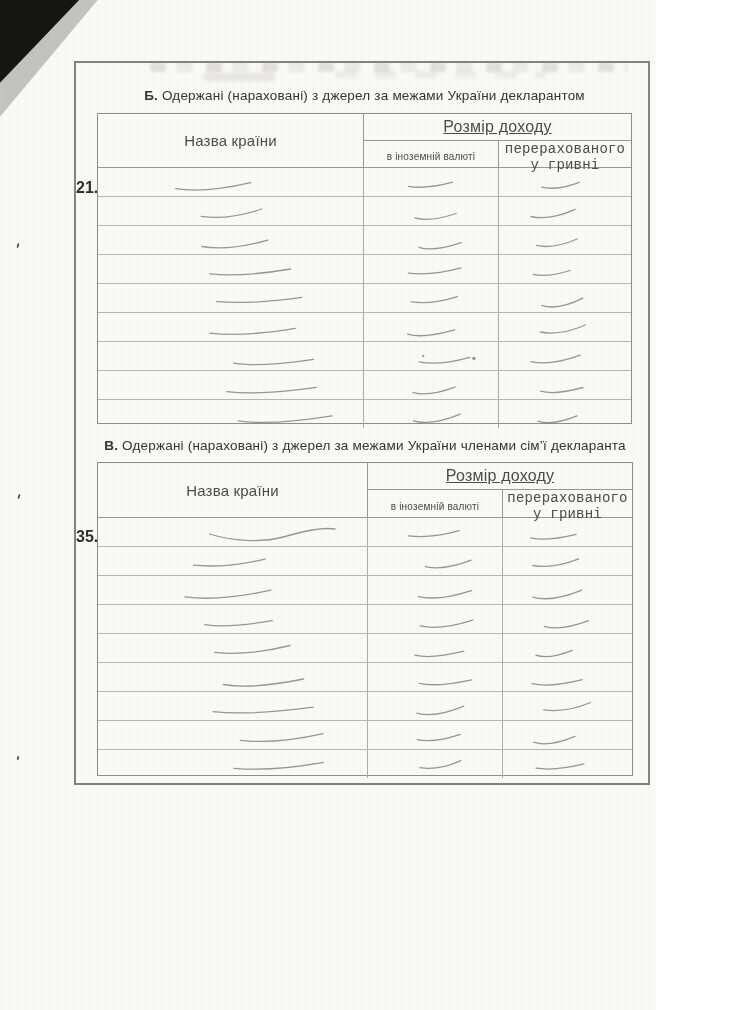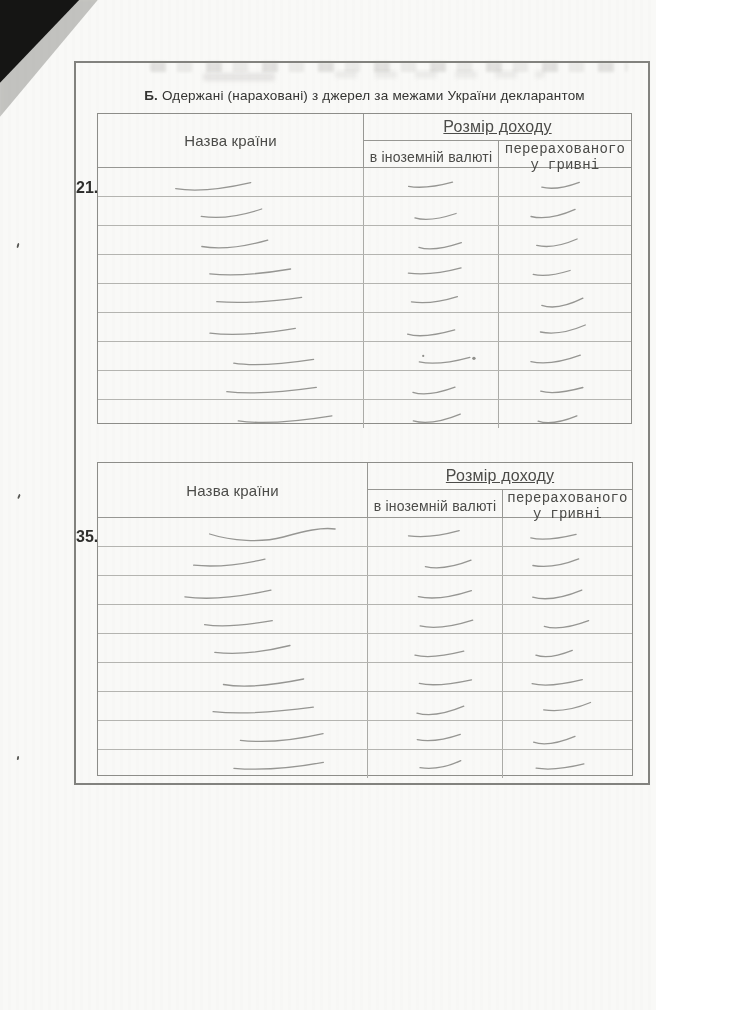--- a/index.html
+++ b/index.html
@@ -50,21 +50,21 @@
   .tableB .thead{height:54px;}
   .tableV .thead{height:55px;}
   .th{display:flex;align-items:center;justify-content:center;box-sizing:border-box;
     font-size:10.5px;color:#4b4b48;letter-spacing:.2px;text-align:center;}
   .th-country{border-right:1px solid #979793;font-size:15px;}
   .tableB .th-country{width:266px;}
   .tableV .th-country{width:270px;}
   .th-income{flex:1;display:flex;flex-direction:column;}
   .th-income-top{flex:0 0 50%;border-bottom:1px solid #979793;font-size:16px;text-decoration:underline;}
   .th-sub{flex:1;display:flex;}
-  .th-sub-a{width:135px;border-right:1px solid #979793;font-size:14px;}
+  .th-sub-a{width:135px;border-right:1px solid #979793;font-size:10px;}
   .th-sub-b{flex:1;font-size:14px;font-family:Liberation Mono, monospace;}
   .tbody{flex:1;display:flex;flex-direction:column;}
   .trow{flex:1;display:flex;box-sizing:border-box;border-bottom:1px solid #b4b4b0;}
   .trow:last-child{border-bottom:none;}
   .tcell{box-sizing:border-box;position:relative;overflow:hidden;}
   .tcell.c0,.tcell.c1{border-right:1px solid #ababa7;}
   .tcell svg{display:block;width:100%;height:100%;}
 </style>
 </head>
 <body>
@@ -251,20 +251,21 @@
           </div>
           <div class="tcell c2" style="flex: 1 1 0%;">
             <svg viewBox="0 0 132 28" preserveAspectRatio="none">
               <path d="M 39.1 21.1 C 48.8 24.4, 62.4 22.1, 77.9 15.8" fill="none" stroke="#8b8b87" stroke-width="1.3" stroke-linecap="round" opacity="0.9"></path>
             </svg>
           </div>
         </div>
       </div>
   </div>
 
+  <div class="sec-title t2"><span class="sec-letter">В.</span><span> Одержані (нараховані) з джерел за межами України членами сім’ї декларанта</span></div>
 
   <div class="rownum n2">35.</div>
 
   <div class="table tableV">
     <div class="thead">
       <div class="th th-country">Назва країни</div>
       <div class="th-income">
         <div class="th th-income-top">Розмір доходу</div>
         <div class="th-sub">
           <div class="th th-sub-a">в іноземній валюті</div>

